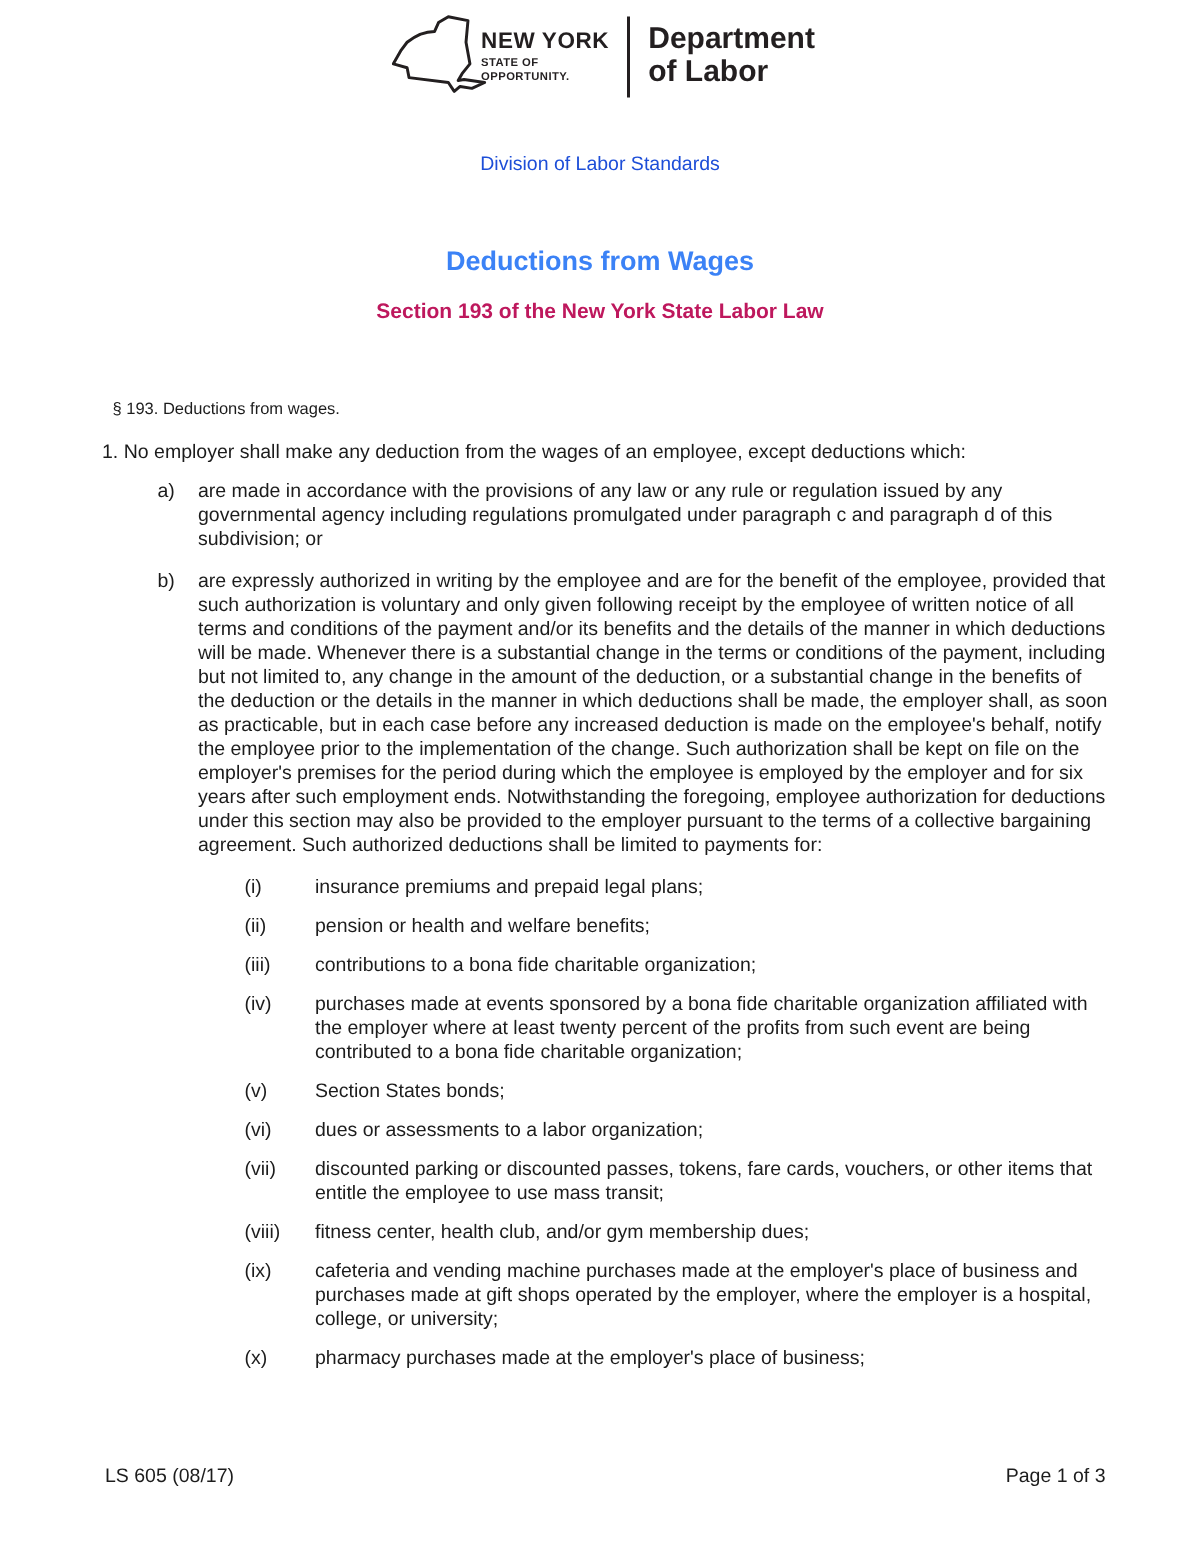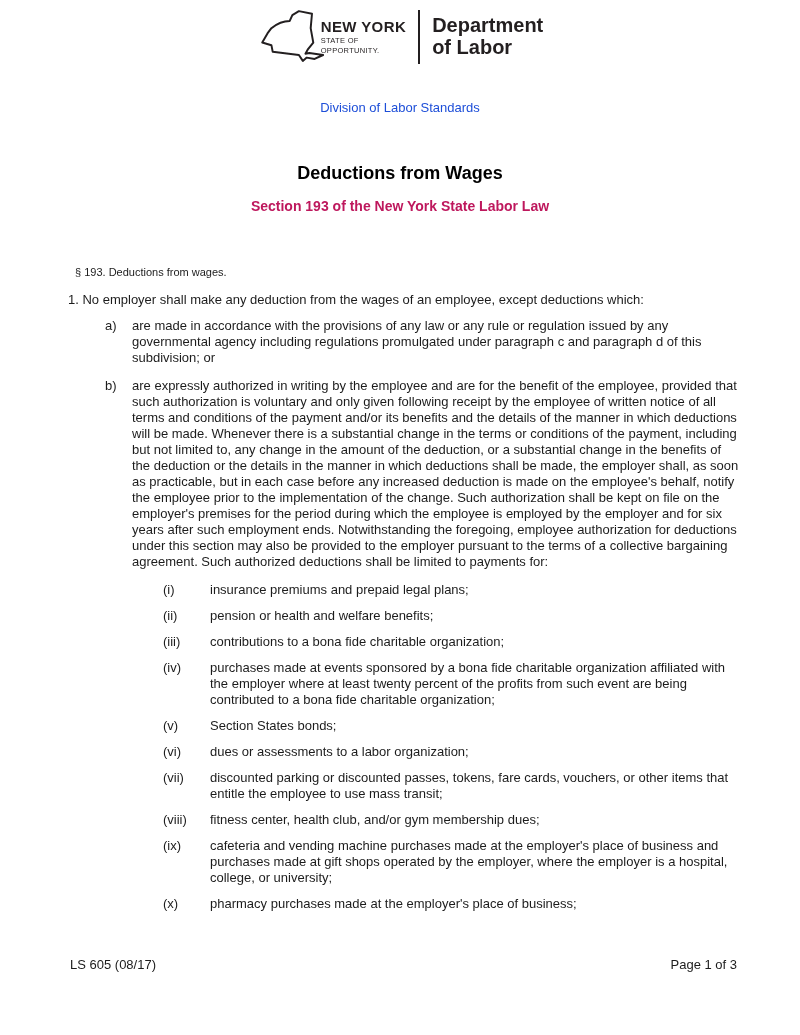--- a/index.html
+++ b/index.html
@@ -23,21 +23,21 @@
     justify-content: center;
     align-items: center;
   }
   .state-icon { display: block; margin-right: -8px; margin-top: 4px; }
   .brand { text-align: left; line-height: 1; margin-right: 12px; }
   .brand-ny {
     font-size: 15px; font-weight: bold; letter-spacing: 0.4px;
     color: #231f20; margin-bottom: 2px;
   }
   .brand-sub {
-    font-size: 7.5px; font-weight: normal; letter-spacing: 0.3px;
+    font-size: 7.5px; font-weight: bold; letter-spacing: 0.3px;
     color: #231f20; line-height: 1.25;
   }
   .logo-divider {
     width: 2px; height: 54px; background: #231f20; margin-right: 12px;
   }
   .dept {
     font-size: 20px; font-weight: bold; line-height: 1.08;
     color: #231f20; text-align: left;
   }
   .division {
@@ -46,21 +46,21 @@
     font-size: 13px;
     color: #1d4ed8;
   }
 
   
   .title {
     margin-top: 48px;
     text-align: center;
     font-size: 18px;
     font-weight: bold;
-    color: #000000;
+    color: #3b82f6;
   }
   .subtitle {
     margin-top: 14px;
     text-align: center;
     font-size: 14px;
     font-weight: bold;
     color: #be185d;
   }
 
   
@@ -85,21 +85,21 @@
   .ritem {
     display: flex;
     margin-bottom: 10px;
   }
   .rlabel { flex: 0 0 47px; }
   .rtext  { width: 525px; }
 
   
   .footer {
     position: absolute;
-    left: 70px; right: 63px; bottom: 63px;
+    left: 70px; right: 63px; bottom: 44px;
     display: flex;
     justify-content: space-between;
     font-size: 13px;
   }
 </style>
 </head>
 <body>
 
 <div class="page">
 

